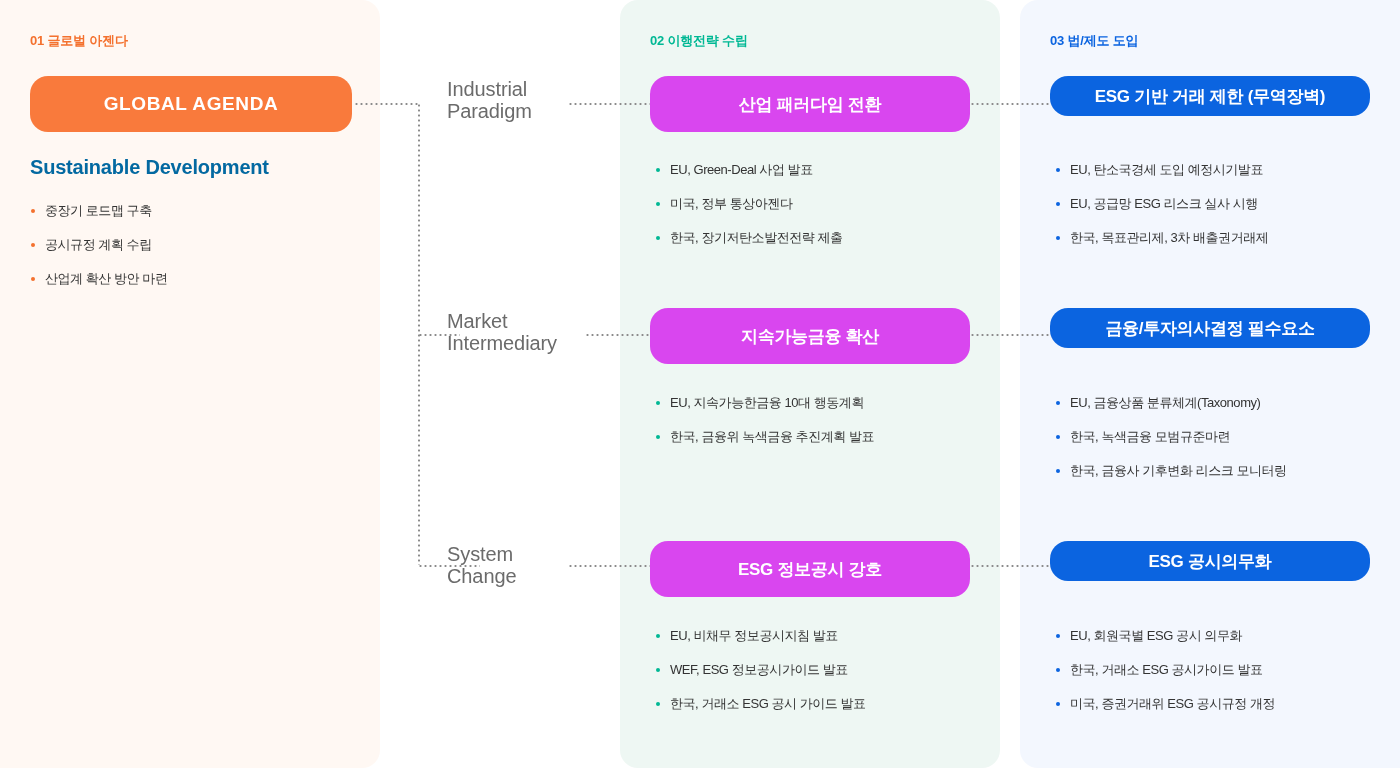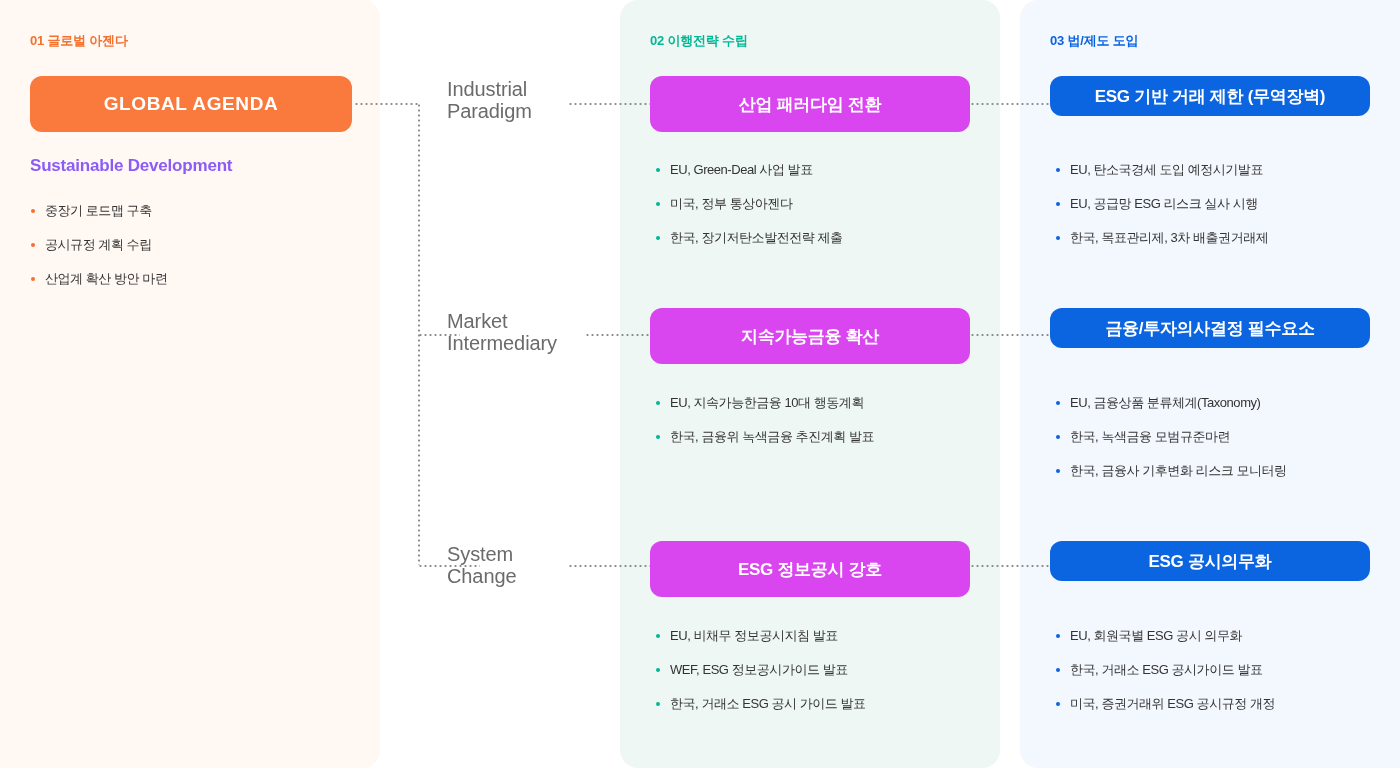--- a/index.html
+++ b/index.html
@@ -56,21 +56,21 @@
   .head-01 { left: 30px;   top: 32px; color: #f4712e; }
   .head-02 { left: 650px;  top: 32px; color: #00b894; }
   .head-03 { left: 1050px; top: 32px; color: #0b64e0; }
 
   
   .pill {
     position: absolute;
     display: flex;
     align-items: center;
     justify-content: center;
-    border-radius: 12px;
+    border-radius: 18px;
     color: #ffffff;
     font-weight: bold;
     font-size: 17px;
     letter-spacing: -0.3px;
     text-align: center;
     box-sizing: border-box;
     padding: 0 10px;
   }
   .pill-agenda {
     left: 30px; top: 76px;
@@ -90,23 +90,23 @@
     background: #0b64e0;
   }
   .row1 { top: 76px; }
   .row2 { top: 308px; }
   .row3 { top: 541px; }
 
   
   .sub-title {
     position: absolute;
     left: 30px; top: 156px;
-    font-size: 17px;
+    font-size: 20px;
     font-weight: bold;
-    color: #8b5cf6;
+    color: #0369a1;
     letter-spacing: -0.2px;
   }
 
   
   .blist {
     position: absolute;
     margin: 0;
     padding: 0;
     list-style: none;
   }

